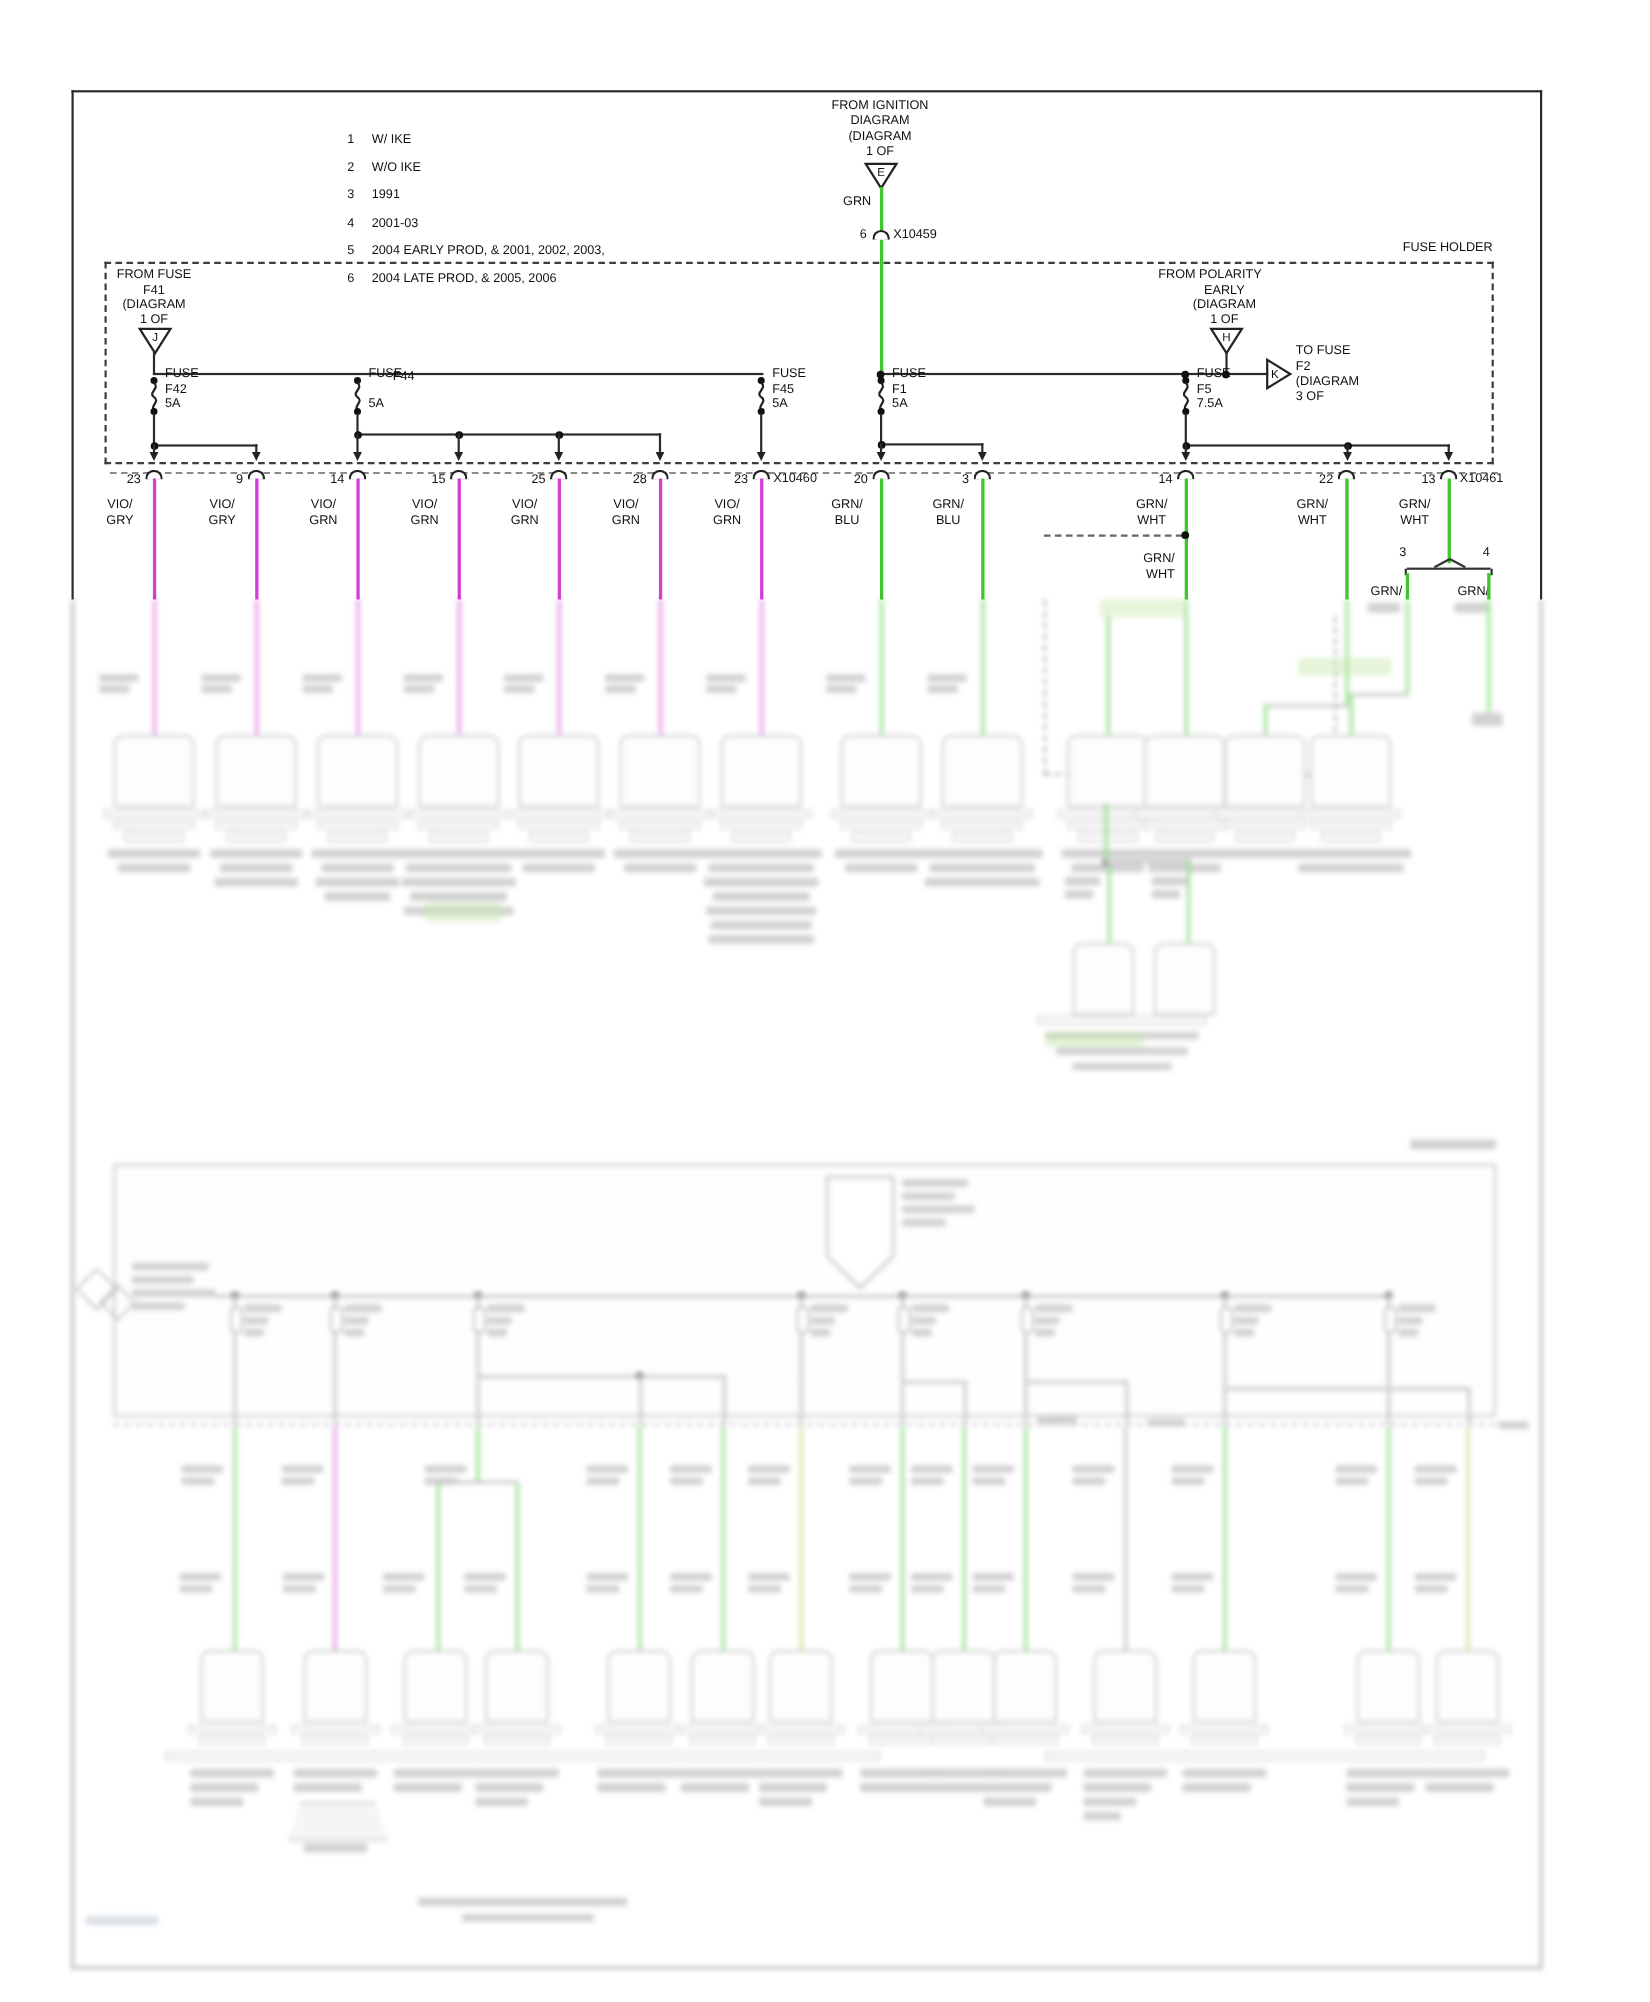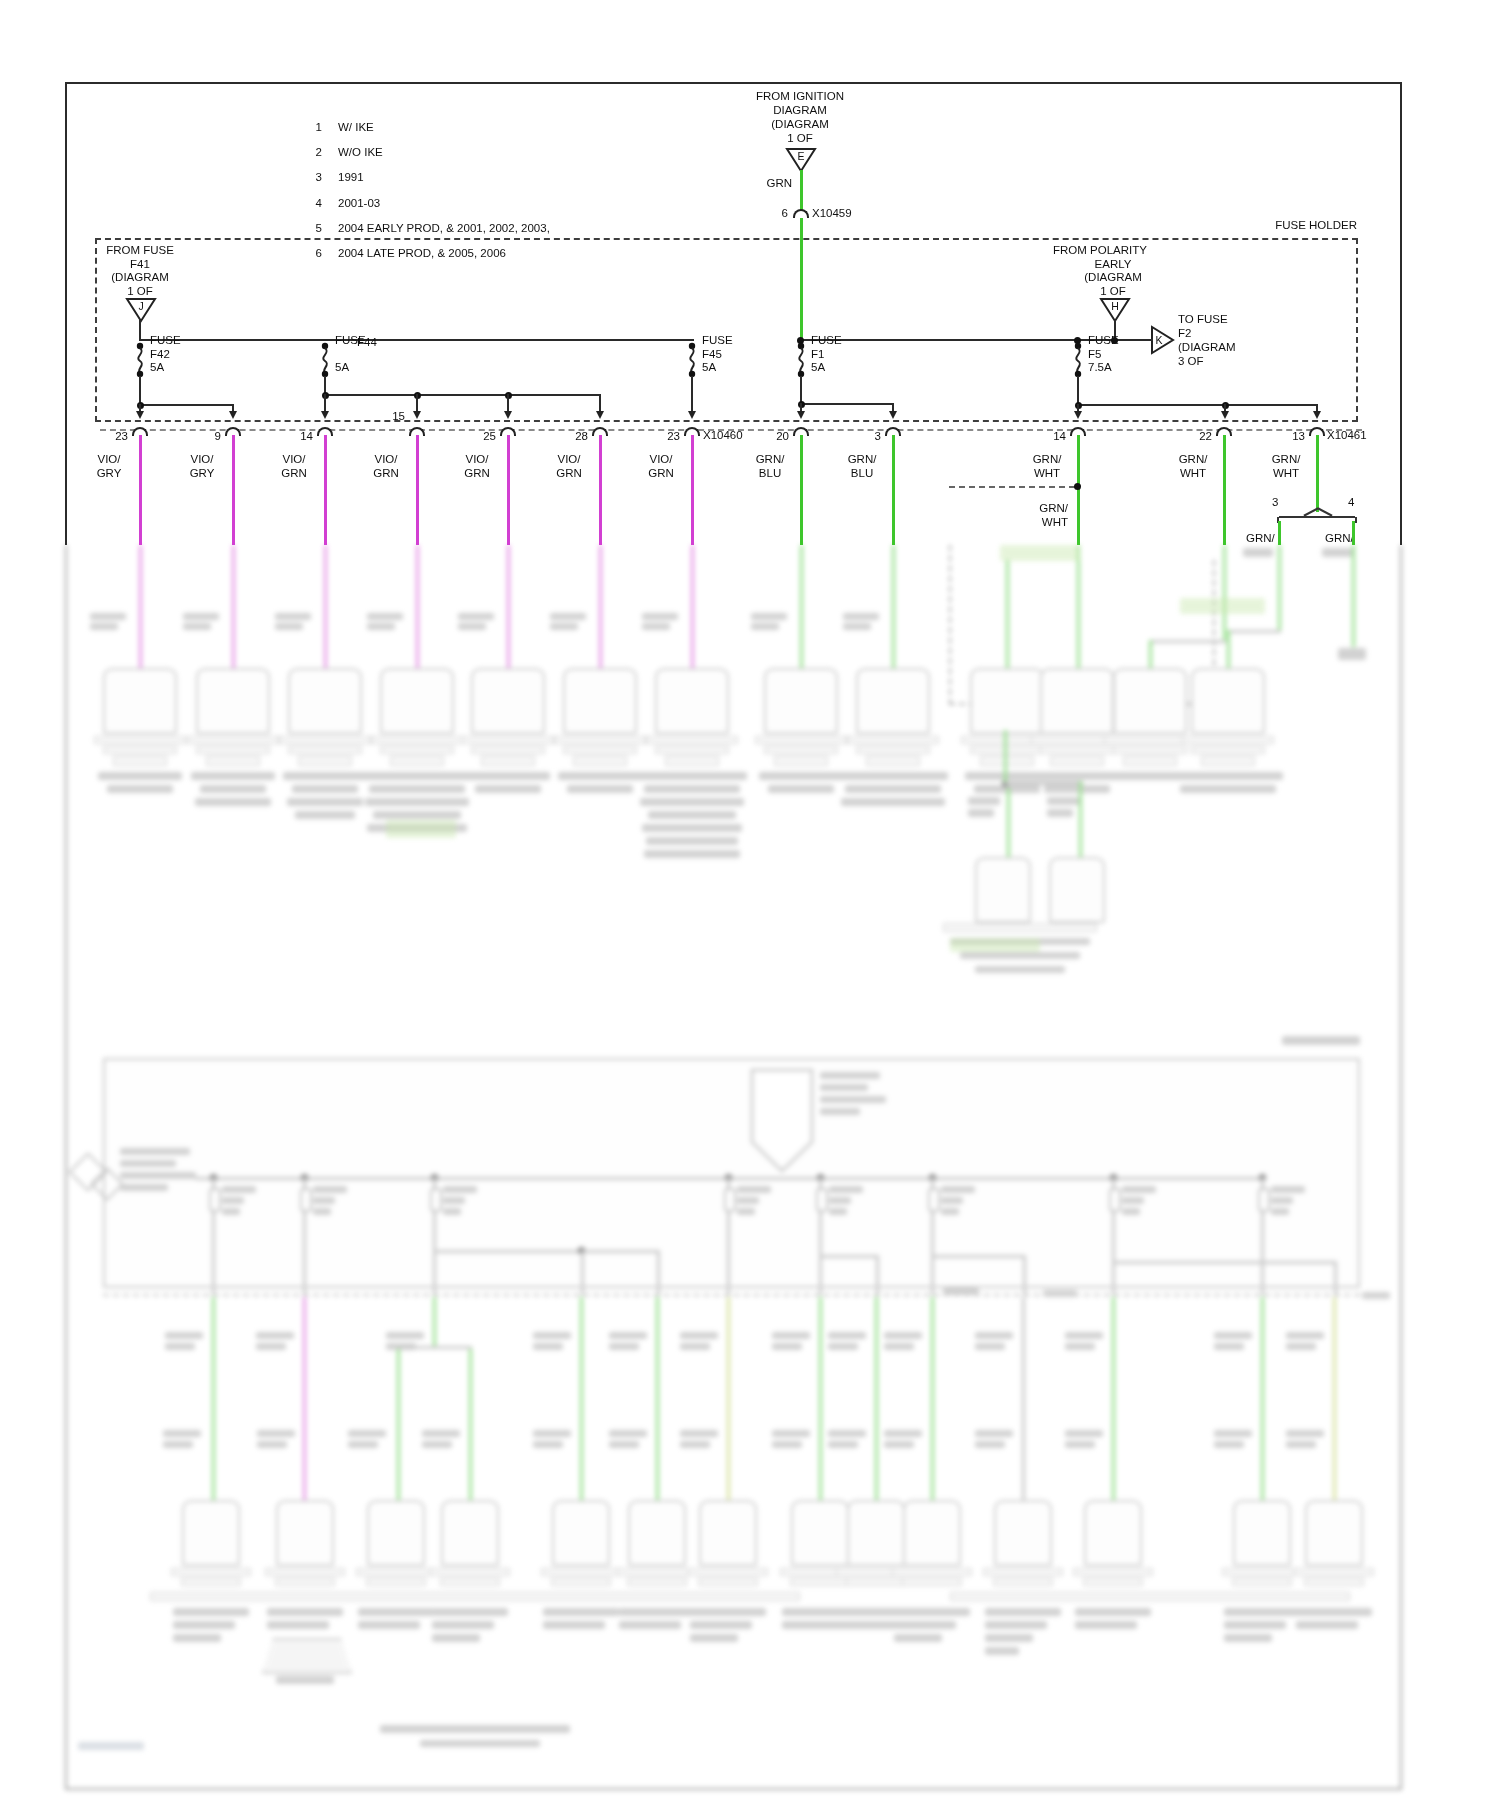--- a/index.html
+++ b/index.html
@@ -208,21 +208,21 @@
     <div class="lbl rt" style="left: 181px; top: 430px; width: 40px;">9</div>
     <div class="lbl ctr" style="left: 176px; top: 453px; width: 52px;">VIO/</div>
     <div class="lbl ctr" style="left: 176px; top: 467px; width: 52px;">GRY</div>
     <div class="wire mag" style="left: 231.5px; top: 435px; width: 3px; height: 110px;"></div>
     <div class="cup" style="left: 317px; top: 427px;"></div>
     <div class="lbl rt" style="left: 273px; top: 430px; width: 40px;">14</div>
     <div class="lbl ctr" style="left: 268px; top: 453px; width: 52px;">VIO/</div>
     <div class="lbl ctr" style="left: 268px; top: 467px; width: 52px;">GRN</div>
     <div class="wire mag" style="left: 323.5px; top: 435px; width: 3px; height: 110px;"></div>
     <div class="cup" style="left: 409px; top: 427px;"></div>
-    <div class="lbl rt" style="left: 365px; top: 410px; width: 40px;">15</div>
+    <div class="lbl rt" style="left: 365px; top: 430px; width: 40px;">15</div>
     <div class="lbl ctr" style="left: 360px; top: 453px; width: 52px;">VIO/</div>
     <div class="lbl ctr" style="left: 360px; top: 467px; width: 52px;">GRN</div>
     <div class="wire mag" style="left: 415.5px; top: 435px; width: 3px; height: 110px;"></div>
     <div class="cup" style="left: 500px; top: 427px;"></div>
     <div class="lbl rt" style="left: 456px; top: 430px; width: 40px;">25</div>
     <div class="lbl ctr" style="left: 451px; top: 453px; width: 52px;">VIO/</div>
     <div class="lbl ctr" style="left: 451px; top: 467px; width: 52px;">GRN</div>
     <div class="wire mag" style="left: 506.5px; top: 435px; width: 3px; height: 110px;"></div>
     <div class="cup" style="left: 592px; top: 427px;"></div>
     <div class="lbl rt" style="left: 548px; top: 430px; width: 40px;">28</div>

